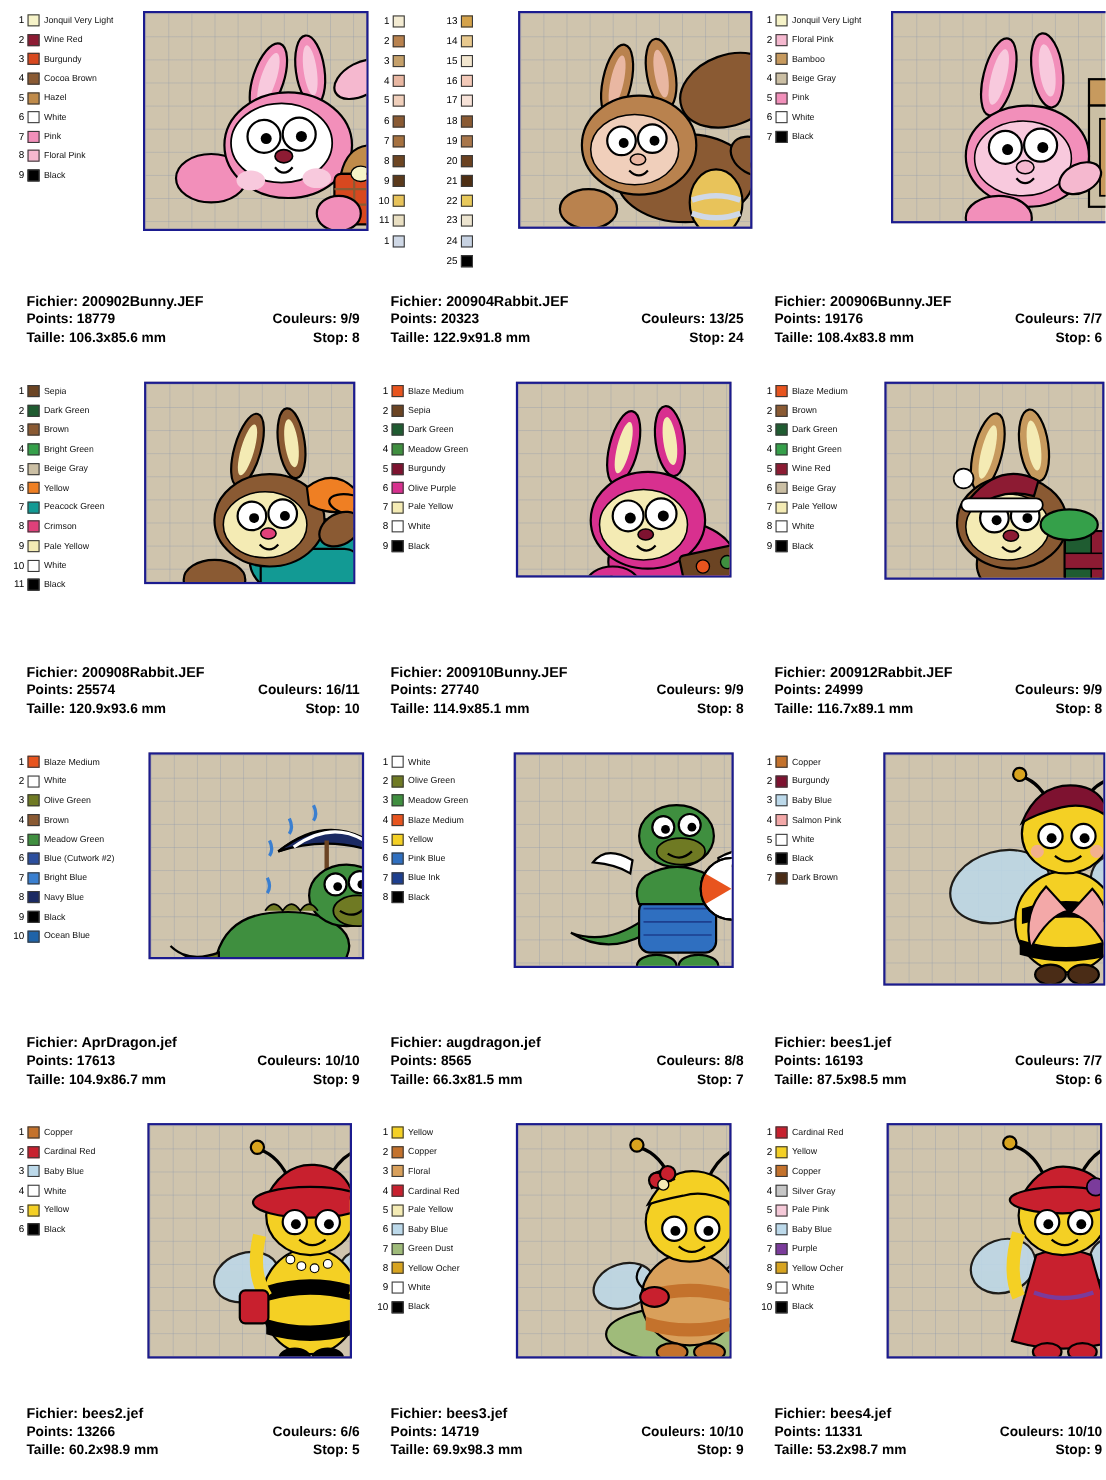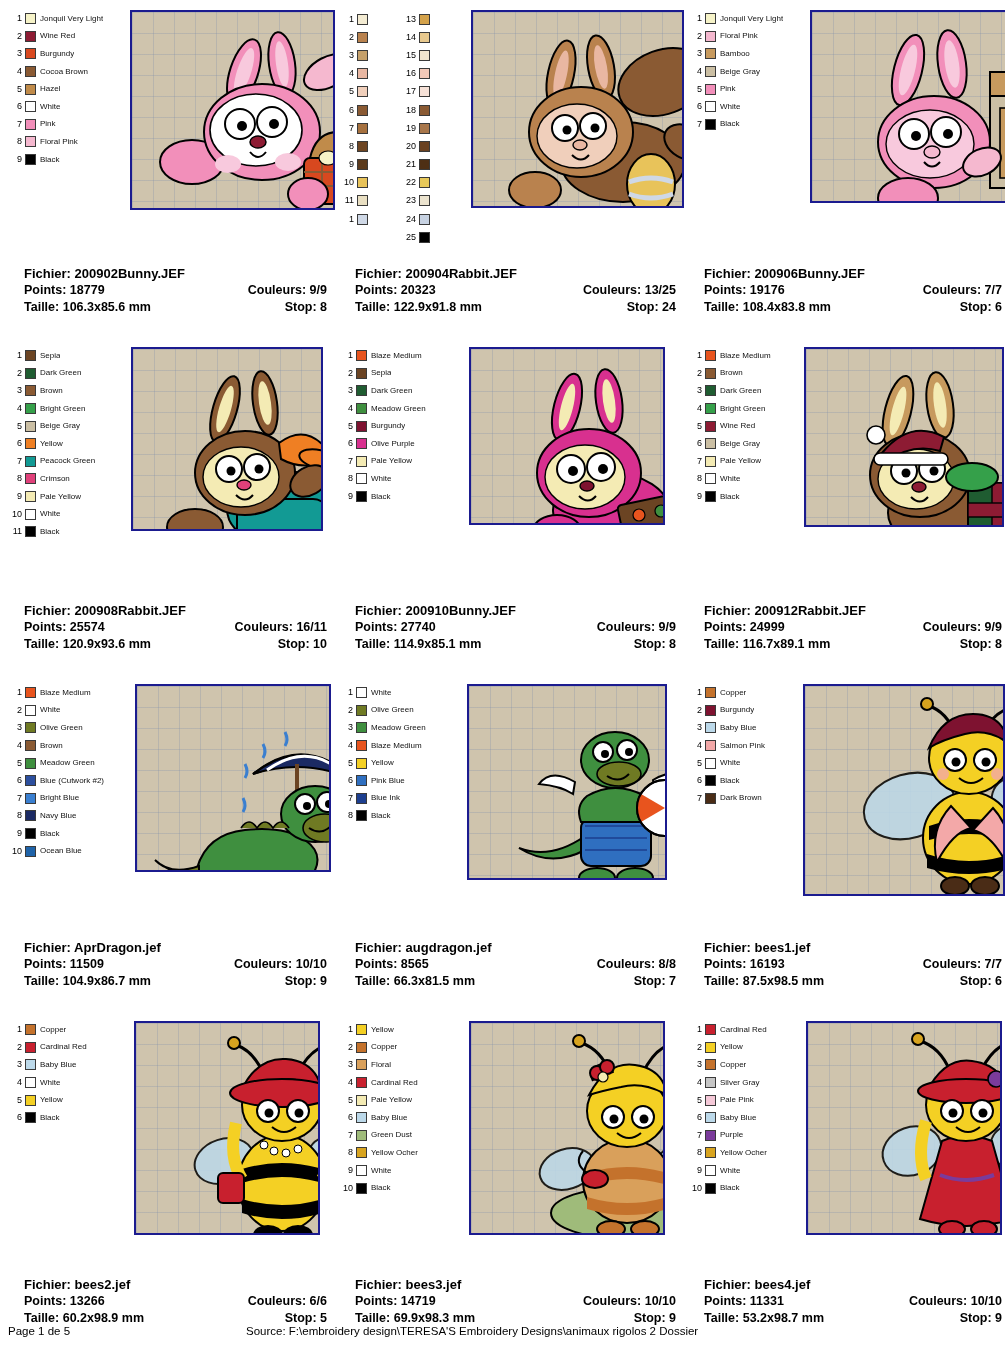--- a/index.html
+++ b/index.html
@@ -957,21 +957,21 @@
     <div class="meta">
       <div class="line">
         <span class="fichier">
           <span>Fichier:</span>
           <span>AprDragon.jef</span>
         </span>
       </div>
       <div class="line">
         <span class="left">
           <span>Points:</span>
-          <span>11509</span>
+          <span>17613</span>
         </span>
         <span class="right">
           <span>Couleurs:</span>
           <span>10/10</span>
         </span>
       </div>
       <div class="line">
         <span class="left">
           <span>Taille:</span>
           <span>104.9x86.7 mm</span>
@@ -1515,17 +1515,13 @@
         </span>
         <span class="right">
           <span>Stop:</span>
           <span>9</span>
         </span>
       </div>
     </div>
       </div>
     </div>
 
-  <div class="footer">
-    <div class="pg">Page 1 de 5</div>
-    <div class="src">Source: F:\embroidery design\TERESA'S  Embroidery Designs\animaux rigolos 2 Dossier</div>
-  </div>
 </div>
 
 </body></html>

